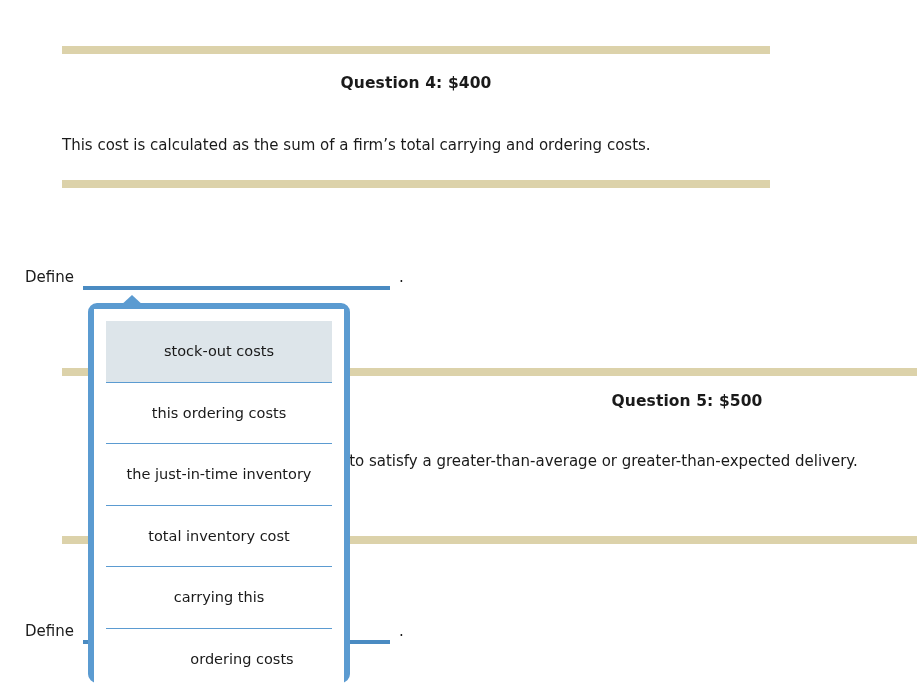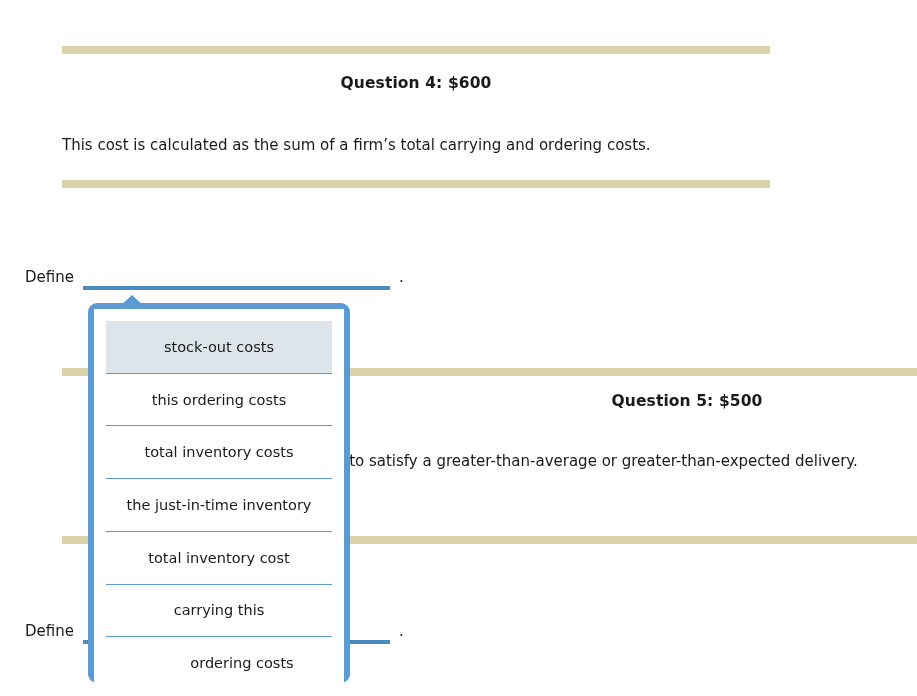--- a/index.html
+++ b/index.html
@@ -126,21 +126,21 @@
   .dropdown-item.is-selected { background: #dde5ea; }
 </style>
 </head>
 <body>
 
 <div class="rule rule-q4-top"></div>
 <div class="rule rule-q4-bottom"></div>
 <div class="rule rule-q5-top"></div>
 <div class="rule rule-q5-bottom"></div>
 
-<div class="q-title q4-title">Question 4: $600</div>
+<div class="q-title q4-title">Question 4: $400</div>
 <div class="q-body q4-body">This cost is calculated as the sum of a firm’s total carrying and ordering costs.</div>
 
 <div class="define-row define-row-1">
   <span class="define-label">Define</span>
   <span class="select-field"></span>
   <span class="define-period">.</span>
 </div>
 
 <div class="q-title q5-title">Question 5: $500</div>
 <div class="q-body q5-body">A firm holds this inventory to satisfy a greater-than-average or greater-than-expected delivery.</div>
@@ -149,19 +149,18 @@
   <span class="define-label">Define</span>
   <span class="select-field"></span>
   <span class="define-period">.</span>
 </div>
 
 <div class="dropdown-pointer"></div>
 <div class="dropdown">
   <ul class="dropdown-list" id="dropdown-list">
       <li class="dropdown-item is-selected">stock-out costs</li>
       <li class="dropdown-item">this ordering costs</li>
-      <li class="dropdown-item">total inventory costs</li>
       <li class="dropdown-item">the just-in-time inventory</li>
       <li class="dropdown-item">total inventory cost</li>
       <li class="dropdown-item">carrying this</li>
       <li class="dropdown-item">ordering costs</li>
     </ul>
 </div>
 
 </body></html>

